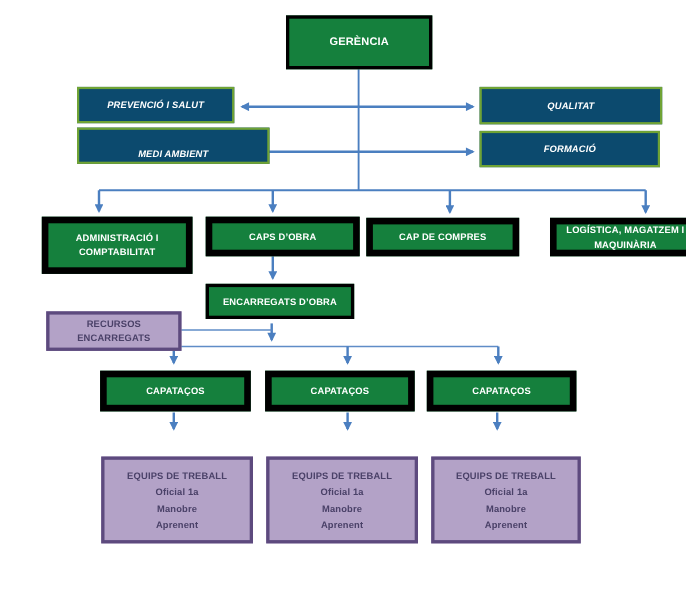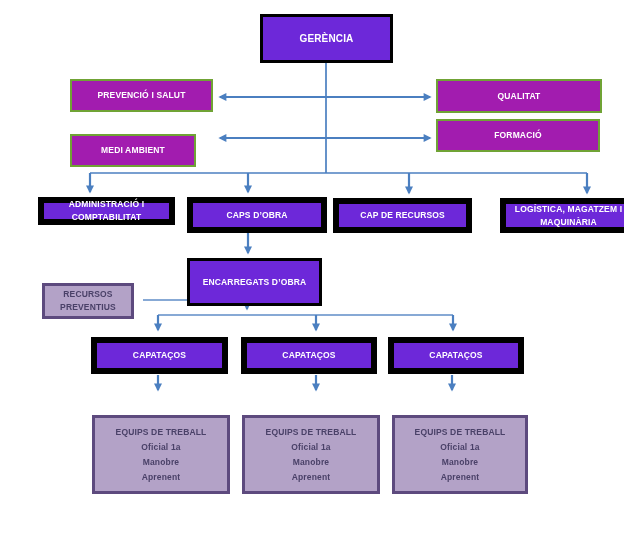--- a/index.html
+++ b/index.html
@@ -26,22 +26,22 @@
     flex-direction: column;
     align-items: center;
     justify-content: center;
     text-align: center;
     font-weight: bold;
     letter-spacing: 0.15px;
     color: #ffffff;
     line-height: 13px;
     font-size: 8.5px;
   }
-  .blue   { background: #6d28d9; border: 6px solid #000000; }
-  .green  { background: #a21caf; border: 2px solid #70a335; }
+  .blue   { background: #15803d; border: 6px solid #000000; }
+  .green  { background: #0c4a6e; border: 2px solid #70a335; font-style: italic; }
   .purple { background: #b3a2c7; border: 3px solid #5d4a7e; color: #4a4168; }
   .thickborder { border-width: 3px; }
   .equips { line-height: 15px; justify-content: center; margin-top: 20px; }
 </style>
 </head>
 <body>
 
 <div id="canvas">
 
   <svg id="connectors" viewBox="0 0 624 539" xmlns="http://www.w3.org/2000/svg">
@@ -81,48 +81,48 @@
   <div class="node blue thickborder" style="left:260px; top:14px; width:133px; height:49px; font-size:10px;">
     <span>GERÈNCIA</span>
   </div>
 
   <div class="node green" style="left:70px; top:79px; width:143px; height:33px;">
     <span>PREVENCIÓ I SALUT</span>
   </div>
   <div class="node green" style="left:436px; top:79px; width:166px; height:34px;">
     <span>QUALITAT</span>
   </div>
-  <div class="node green" style="left:70px; top:134px; width:126px; height:33px;">
+  <div class="node green" style="left:70px; top:116px; width:175px; height:33px;justify-content:flex-end;">
     <span>MEDI AMBIENT</span>
   </div>
   <div class="node green" style="left:436px; top:119px; width:164px; height:33px;">
     <span>FORMACIÓ</span>
   </div>
 
-  <div class="node blue" style="left:38px; top:197px; width:137px; height:28px;">
+  <div class="node blue" style="left:38px; top:197px; width:137px; height:52px;">
     <span>ADMINISTRACIÓ I</span>
     <span>COMPTABILITAT</span>
   </div>
   <div class="node blue" style="left:187px; top:197px; width:140px; height:36px;">
     <span>CAPS D’OBRA</span>
   </div>
   <div class="node blue" style="left:333px; top:198px; width:139px; height:35px;">
-    <span>CAP DE RECURSOS</span>
+    <span>CAP DE COMPRES</span>
   </div>
   <div class="node blue" style="left:480px; top:198px; width:137px; height:35px;margin-left:20px;">
     <span>LOGÍSTICA, MAGATZEM I</span>
     <span>MAQUINÀRIA</span>
   </div>
 
-  <div class="node blue thickborder" style="left:187px; top:258px; width:135px; height:48px;">
+  <div class="node blue thickborder" style="left:187px; top:258px; width:135px; height:32px;">
     <span>ENCARREGATS D’OBRA</span>
   </div>
-  <div class="node purple" style="left:42px; top:283px; width:92px; height:36px;">
+  <div class="node purple" style="left:42px; top:283px; width:123px; height:36px;">
     <span>RECURSOS</span>
-    <span>PREVENTIUS</span>
+    <span>ENCARREGATS</span>
   </div>
 
   <div class="node blue" style="left:91px; top:337px; width:137px; height:37px;">
     <span>CAPATAÇOS</span>
   </div>
   <div class="node blue" style="left:241px; top:337px; width:136px; height:37px;">
     <span>CAPATAÇOS</span>
   </div>
   <div class="node blue" style="left:388px; top:337px; width:136px; height:37px;">
     <span>CAPATAÇOS</span>

